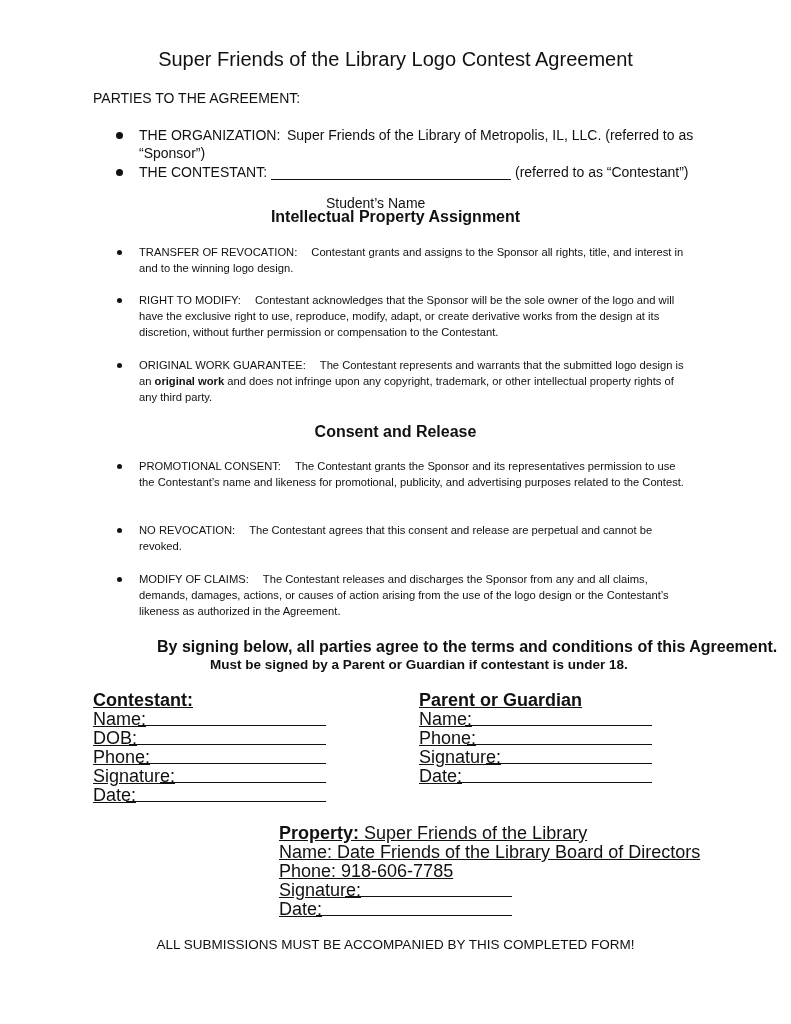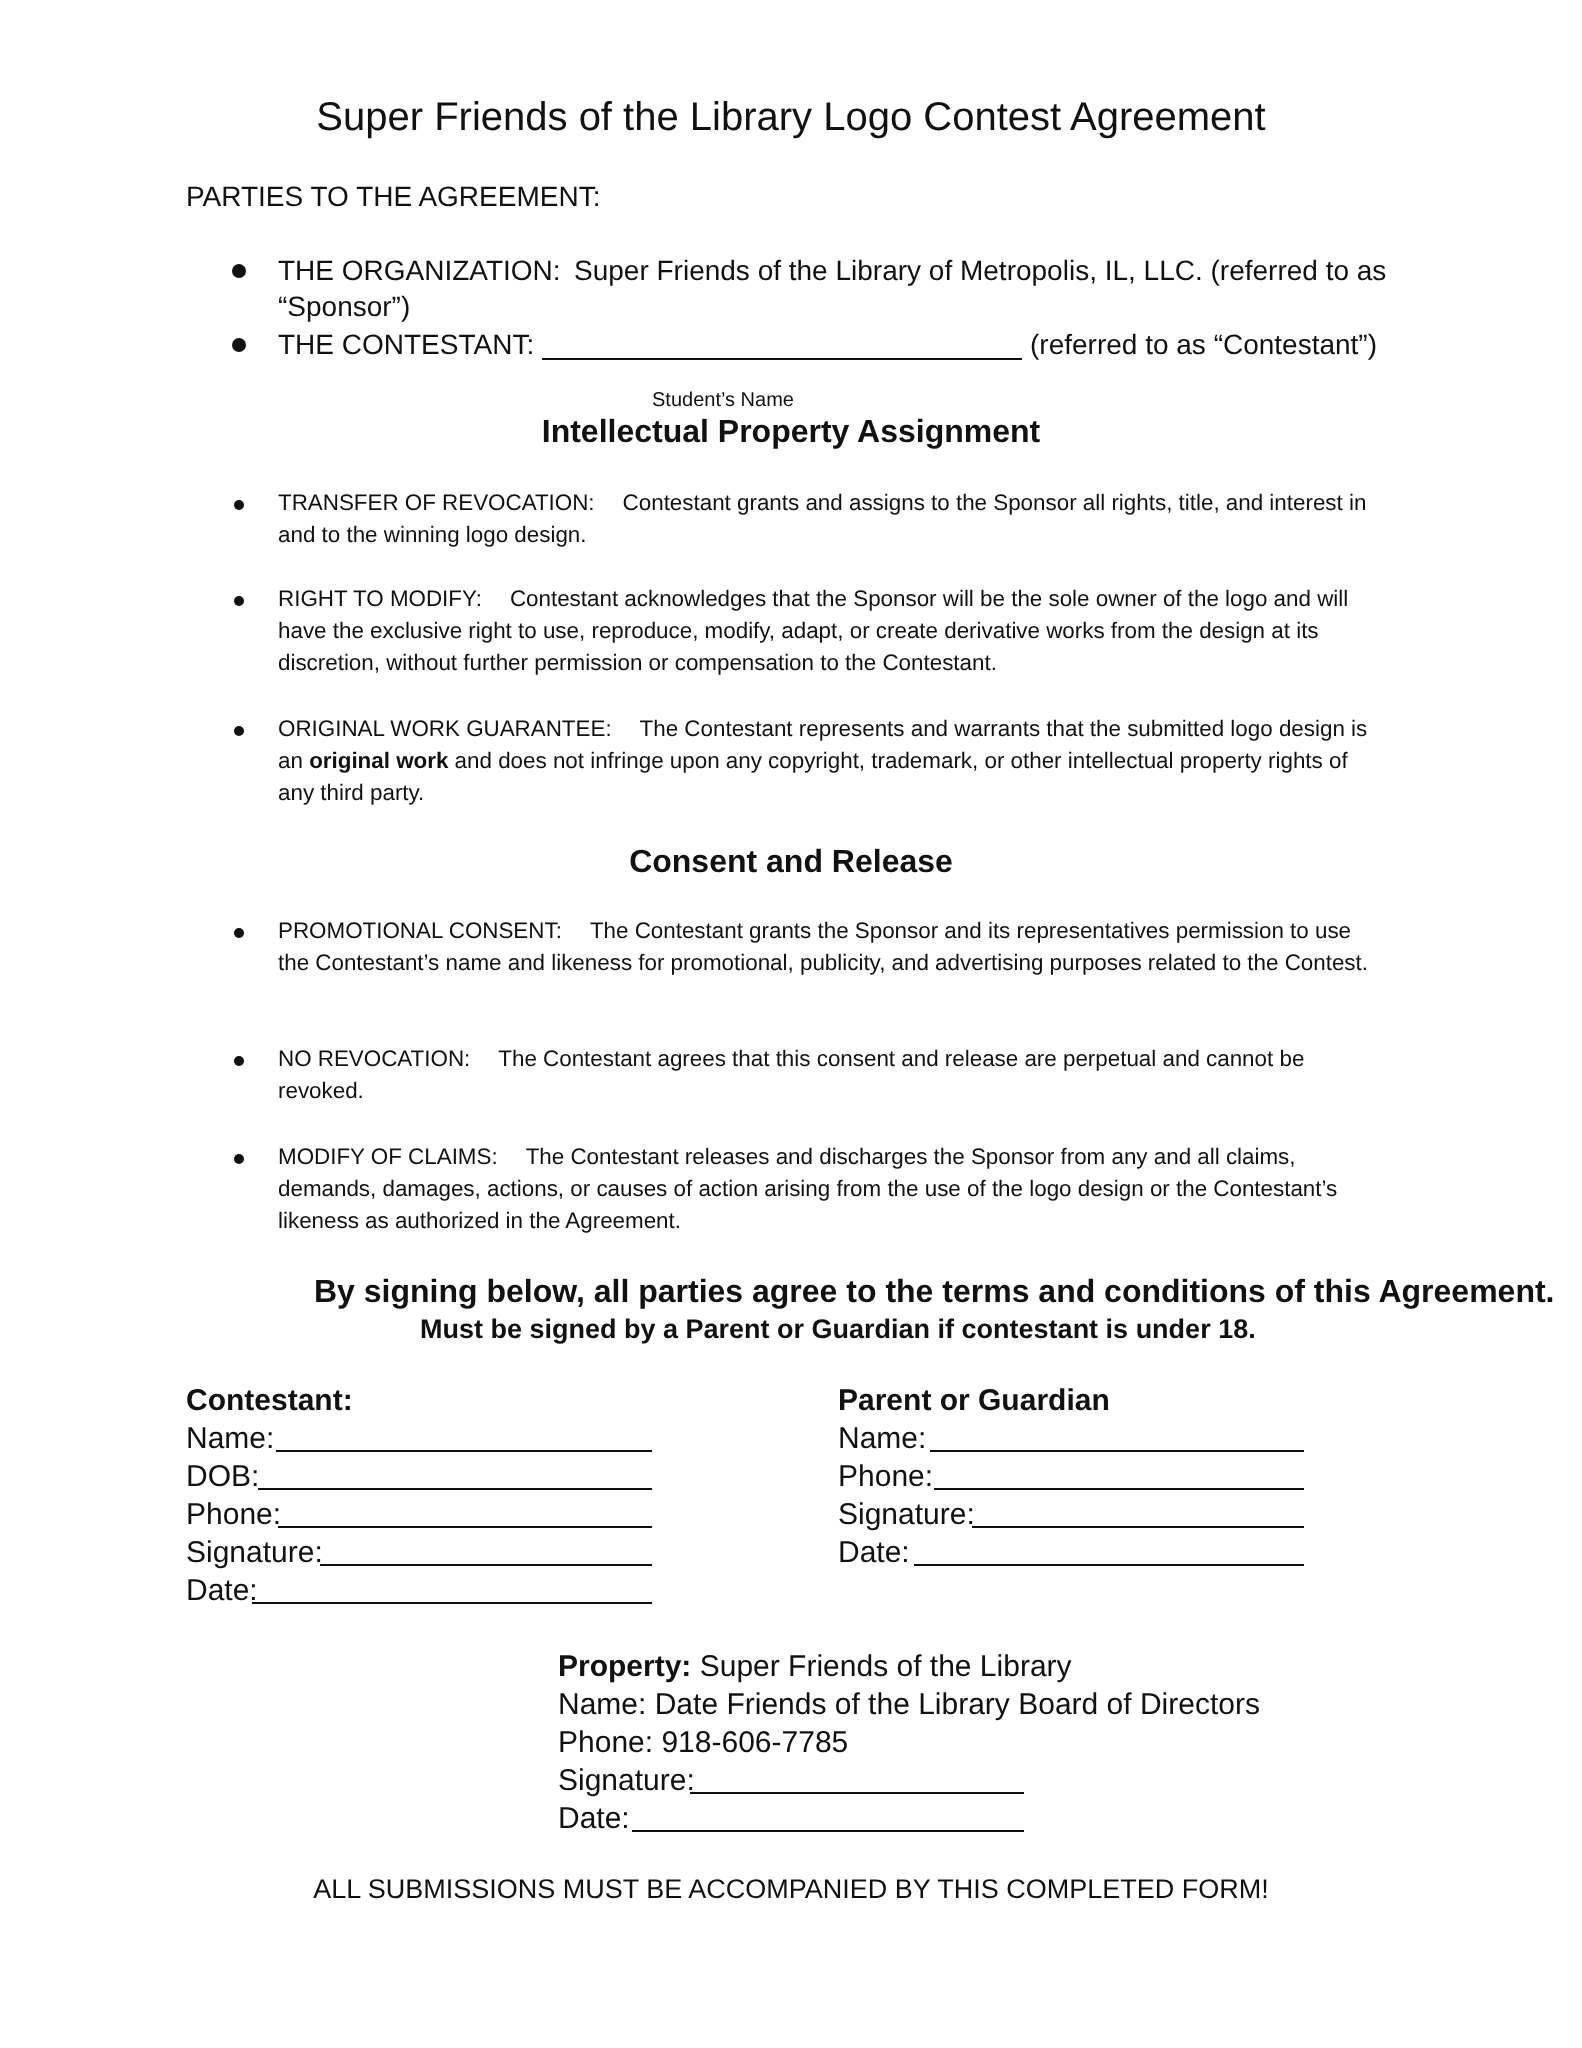--- a/index.html
+++ b/index.html
@@ -10,21 +10,21 @@
   .abs { position: absolute; white-space: nowrap; }
   .title { left: 0; width: 791px; top: 48px; text-align: center; font-size: 20px; }
   .parties-h { left: 93px; top: 90px; font-size: 14px; }
   .bullet-big { font-size: 14px; }
   .dot { display: inline-block; width: 7px; height: 7px; border-radius: 50%; background: #111; position: absolute; }
   .sec-h { left: 0; width: 791px; text-align: center; font-weight: bold; font-size: 16px; }
   .clause { position: absolute; left: 139px; width: 555px; font-size: 11.2px; line-height: 16px; white-space: normal; }
   .clause .label { margin-right: 14px; }
   .clause-dot { position: absolute; left: 117px; width: 5px; height: 5px; border-radius: 50%; background: #111; }
   .line { display: inline-block; border-bottom: 1.3px solid #111; height: 12px; vertical-align: baseline; }
-  .field { font-size: 15px; line-height: 19px; position: absolute; white-space: nowrap; }
+  .field { font-size: 18px; line-height: 19px; position: absolute; white-space: nowrap; text-decoration: underline; }
   .field .line { position: absolute; bottom: 3px; }
   .bold { font-weight: bold; }
 </style>
 </head>
 <body>
 
 <div class="abs title">Super Friends of the Library Logo Contest Agreement</div>
 
 <div class="abs parties-h">PARTIES TO THE AGREEMENT:</div>
 
@@ -33,21 +33,21 @@
   <span class="abs bullet-big" style="left:139px; top:127px;text-align:right;">THE ORGANIZATION:</span>
   <span class="abs bullet-big" style="left:287px; top:127px;">Super Friends of the Library of Metropolis, IL, LLC. (referred to as</span>
   <span class="abs bullet-big" style="left:139px; top:145px;">“Sponsor”)</span>
 </div>
 
 <div>
   <span class="dot" style="left:116px; top:169px;"></span>
   <span class="abs bullet-big" style="left:139px; top:164px;">THE CONTESTANT:</span>
   <span class="abs" style="left:271px; top:166px; width:240px; height:13px; border-bottom:1.3px solid #111;"></span>
   <span class="abs bullet-big" style="left:515px; top:164px;">(referred to as “Contestant”)</span>
-  <span class="abs" style="left:326px; top:195px; font-size:10px;">Student’s Name</span>
+  <span class="abs" style="left:326px; top:195px; font-size:14px;">Student’s Name</span>
 </div>
 
 <div class="abs sec-h" style="top:208px;">Intellectual Property Assignment</div>
 
 <span class="clause-dot" style="top:250px;"></span>
 <div class="clause" style="top:244px;">
   <span class="label">TRANSFER OF REVOCATION:</span><span>Contestant grants and assigns to the Sponsor all rights, title, and interest in and to the winning logo design.</span>
 </div>
 
 <span class="clause-dot" style="top:298px;"></span>

